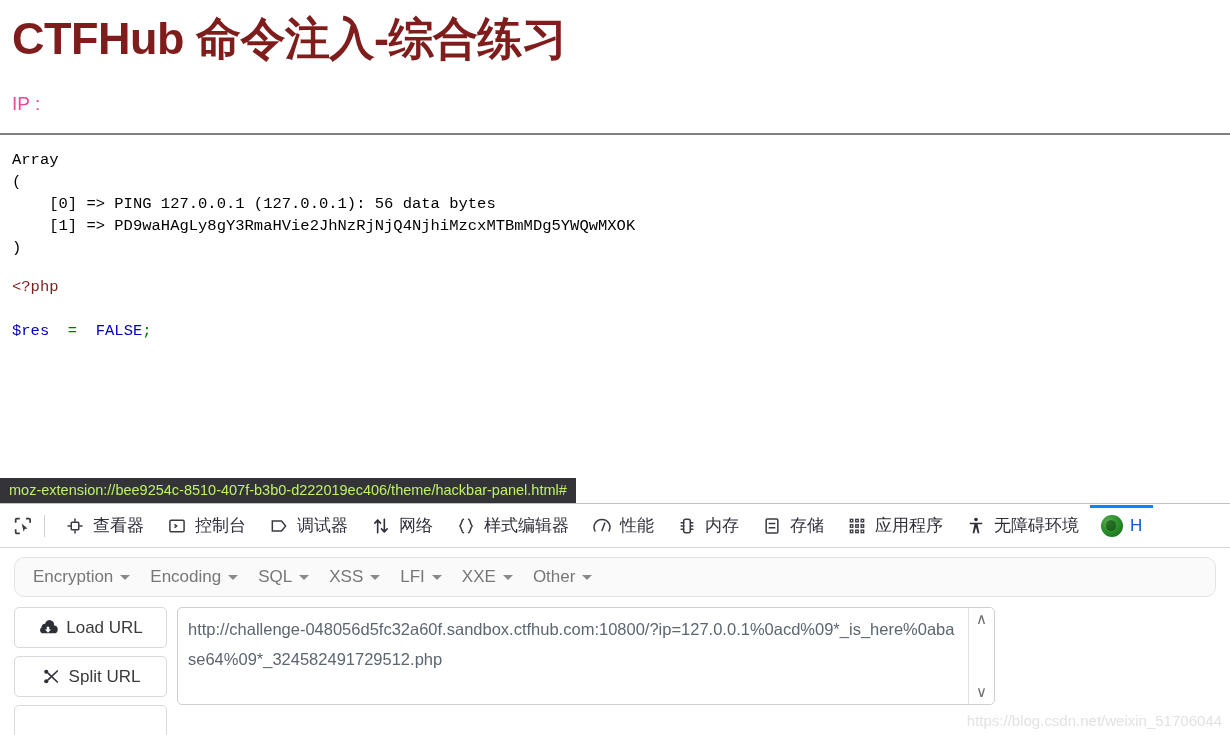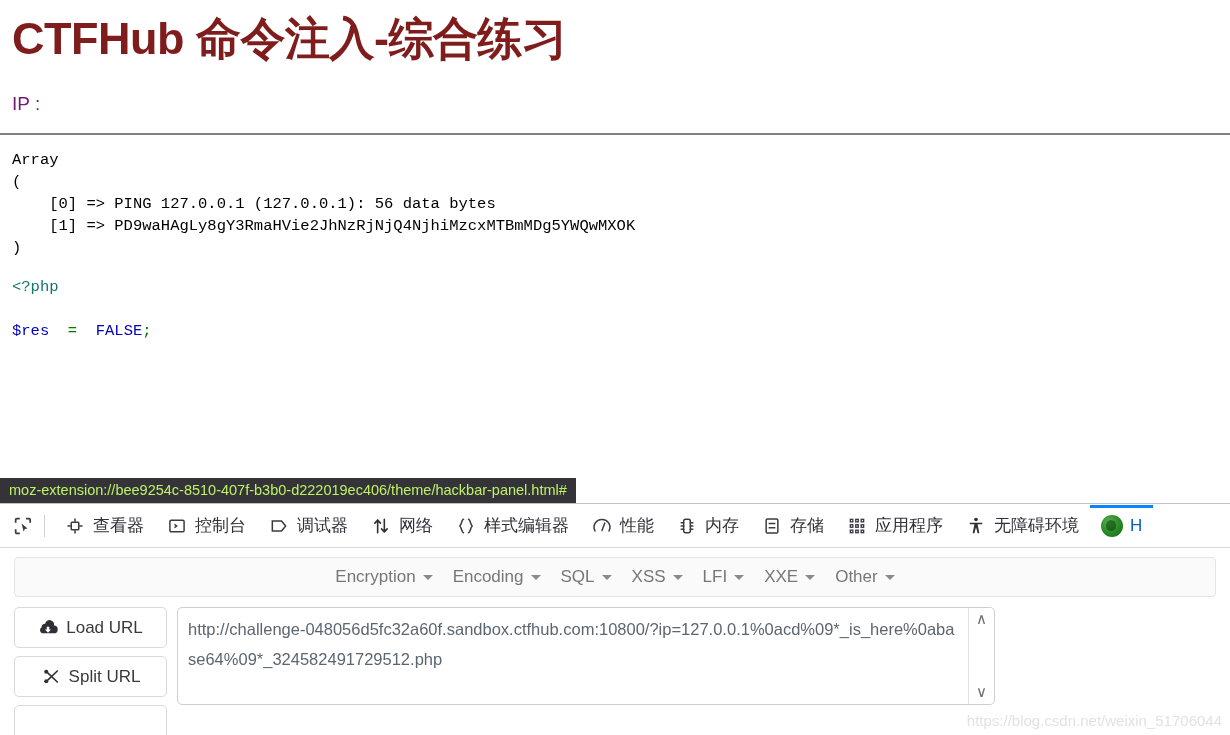--- a/index.html
+++ b/index.html
@@ -32,21 +32,21 @@
     color: #7f1d1d;
     margin: 0;
     padding: 14px 0 0 12px;
     letter-spacing: -0.5px;
     line-height: 1.1;
   }
 
   .ip-label {
     font-family: "Liberation Sans", sans-serif;
     font-size: 19px;
-    color: #701a75;
+    color: #ec4899;
     margin: 0;
     padding: 29px 0 0 12px;
   }
 
   .form-row {
     padding: 8px 0 0 12px;
     display: flex;
     align-items: flex-start;
   }
   .ip-input {
@@ -86,21 +86,21 @@
     line-height: 22px;
     margin: 0;
     padding: 12px 0 0 12px;
     color: #000;
     white-space: pre;
     letter-spacing: 0px;
   }
   pre.result-block { padding-top: 14px; }
   pre.code-block { padding-top: 17px; }
 
-  .tok-tag    { color: #0f766e; text-align: right; }
+  .tok-tag    { color: #7f1d1d; text-align: right; }
   .tok-var    { color: #0000bb; }
   .tok-op     { color: #007700; }
   .tok-const  { color: #0000bb; }
   .tok-semi   { color: #007700; }
 
   
   #status-bar {
     position: absolute;
     left: 0;
     top: 478px;
@@ -204,26 +204,25 @@
 
   
   #hackbar-panel {
     padding: 9px 0 0 0;
     background: #fff;
   }
   #hackbar-menubar {
     margin: 0 14px;
     background: #fafafa;
     border: 1px solid #e4e4e4;
-    border-radius: 4px;
+    border-radius: 10px;
     height: 38px;
     display: flex;
     align-items: center;
     padding: 0 8px;
-    justify-content: center;
   }
   .hb-menu {
     display: flex;
     align-items: center;
     gap: 7px;
     padding: 4px 10px;
     font-family: "Liberation Sans", sans-serif;
     font-size: 17px;
     color: #777777;
     cursor: pointer;

